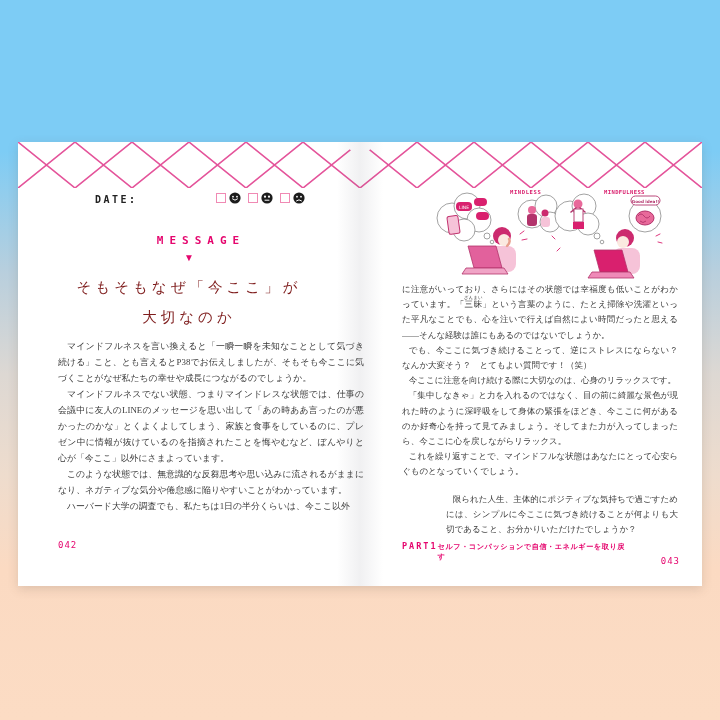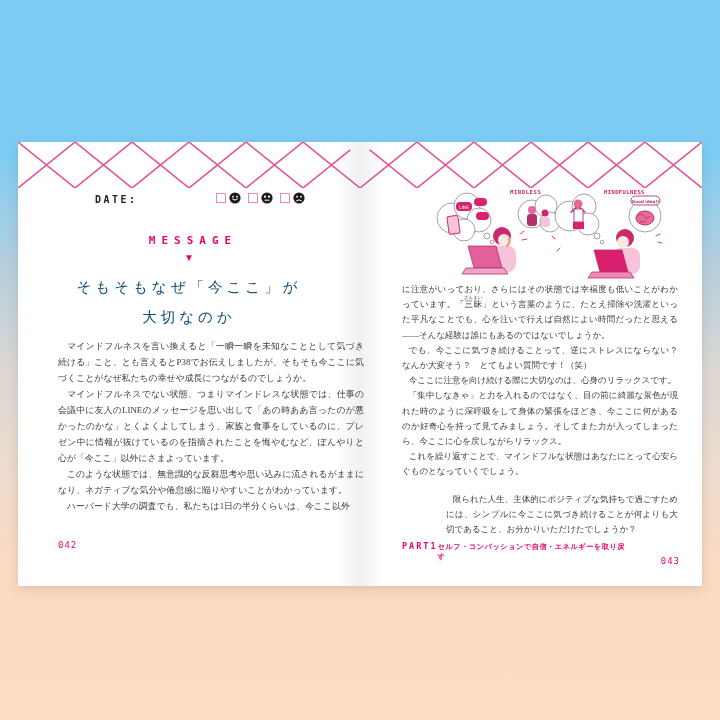--- a/index.html
+++ b/index.html
@@ -33,30 +33,30 @@
   .date-label {
     position:absolute; left:44px; top:52px;
     font-family:"DejaVu Sans Mono",monospace;
     font-size:10px; font-weight:bold; letter-spacing:2.5px; color:#222;margin-left:33px;
   }
   .mood-row { position:absolute; left:198px; top:50px; display:flex; align-items:center; gap:7px; }
   .mood-pair { display:flex; align-items:center; gap:3px; }
   .mood-box { width:10px; height:10px; border:1.6px solid #f08ab4; background:#fff; display:inline-block; }
 
   .message-label {
-    position:absolute; left:4px; top:92px; width:342px; text-align:center;
+    position:absolute; left:12px; top:92px; width:342px; text-align:center;
     font-family:"DejaVu Sans Mono",monospace;
     font-size:11px; font-weight:bold; letter-spacing:6px; color:#e5066e;
   }
   .message-arrow {
     position:absolute; left:0; top:110px; width:342px; text-align:center;
     font-size:10px; color:#e5066e;
   }
   .page-title { position:absolute; left:0; width:342px; text-align:center;
-    font-size:14.5px; letter-spacing:4px; color:#0c4a6e; font-weight:500; }
+    font-size:14.5px; letter-spacing:4px; color:#7f1d1d; font-weight:500; }
   .title-l1 { top:136px; }
   .title-l2 { top:166px; }
 
   .body-text {
     position:absolute; color:#3a3a3a; text-align:justify;
     font-family:"Liberation Serif","DejaVu Serif",serif;
   }
   .left-body { left:40px; top:196px; width:306px; font-size:8.9px; line-height:16px; }
   .left-body p.indent { text-indent:1em; }
   .left-body p.gap-after { }

